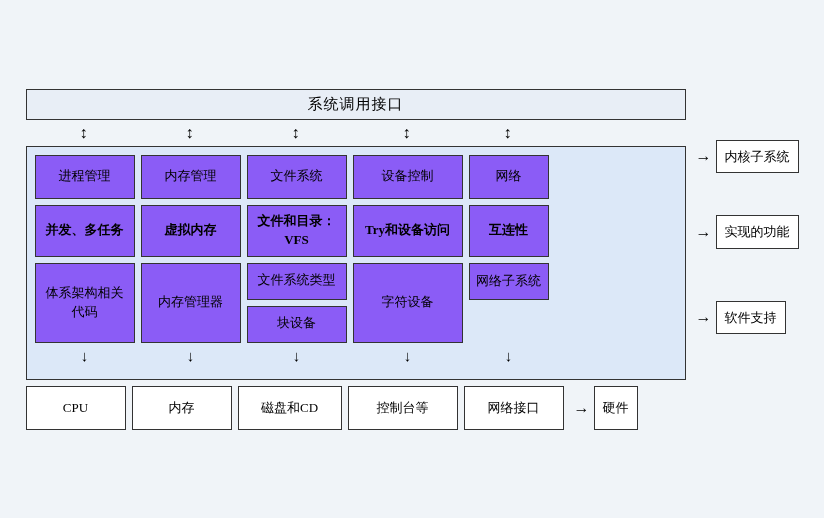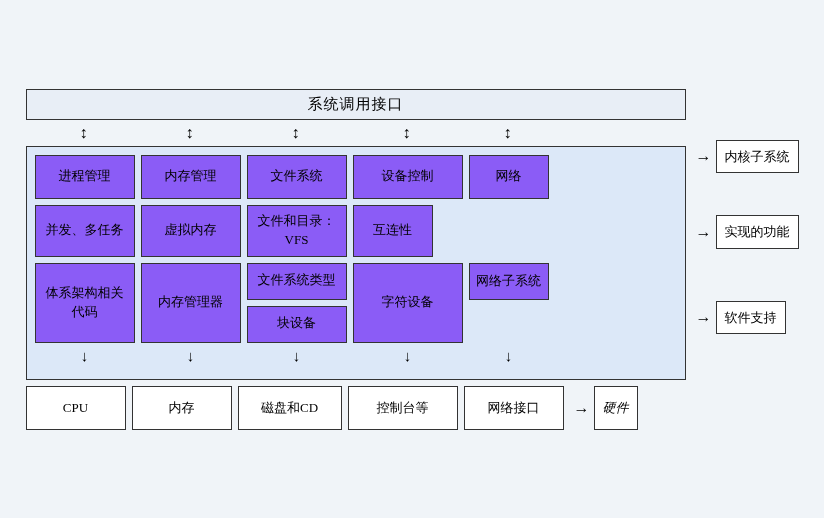--- a/index.html
+++ b/index.html
@@ -116,21 +116,20 @@
     .bc4 { width: 110px; }
     .bc5 { width: 100px; }
     .hardware-box {
       border: 1.5px solid #333;
       background: white;
       padding: 5px 8px;
       font-size: 13px;
       height: 44px;
       display: flex;
       align-items: center;
-      font-style: italic;
     }
 
     
     .main-layout {
       display: flex;
       flex-direction: column;
       align-items: flex-start;
       position: relative;
     }
     .label-box {
@@ -196,24 +195,25 @@
       <div class="kernel-box">
 
         <div class="box-row row1">
           <div class="cell r1-c1">进程管理</div>
           <div class="cell r1-c2">内存管理</div>
           <div class="cell r1-c3">文件系统</div>
           <div class="cell r1-c4">设备控制</div>
           <div class="cell r1-c5">网络</div>
         </div>
 
-        <div class="box-row" style="margin-top:6px;">
+        <div class="box-row" style="margin-top:6px;font-weight:bold;">
           <div class="cell r2-c1">并发、多任务</div>
           <div class="cell r2-c2">虚拟内存</div>
           <div class="cell r2-c3">文件和目录：VFS</div>
+          <div class="cell r2-c4">Try和设备访问</div>
           <div class="cell r2-c5">互连性</div>
         </div>
 
         <div class="row3-container" style="margin-top:6px;">
           <div class="cell r3-c1">体系架构相关代码</div>
           <div class="cell r3-c2">内存管理器</div>
           <div class="r3-sub">
             <div class="cell r3-sub-top">文件系统类型</div>
             <div class="cell r3-sub-bot">块设备</div>
           </div>

